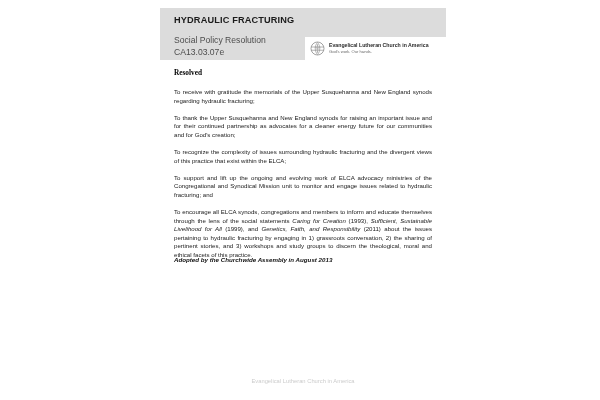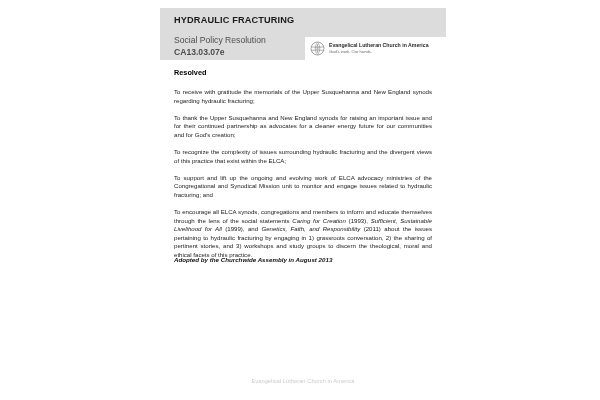--- a/index.html
+++ b/index.html
@@ -53,21 +53,21 @@
   .doc-subtitle {
     font-size: 8.6px;
     font-weight: normal;
     color: #4d4d4d;
     line-height: 12px;
     margin-top: 8px;
     white-space: nowrap;
   }
   .doc-code {
     font-size: 8.6px;
-    font-weight: bold;
+    font-weight: normal;
     color: #4d4d4d;
     line-height: 12px;
     margin-top: 0px;
     white-space: nowrap;
   }
   
   .logo-box {
     position: absolute;
     left: 145px;
     top: 29px;
@@ -108,20 +108,21 @@
     position: absolute;
     left: 14px;
     top: 68px;
     width: 258px;
   }
   .section-head {
     font-size: 7.3px;
     font-weight: bold;
     color: #000000;
     margin-bottom: 11px;
+    font-family: Liberation Serif, serif;
   }
   .para {
     font-size: 6.1px;
     line-height: 8.6px;
     color: #1a1a1a;
     text-align: justify;
     margin-bottom: 8.5px;
   }
   .para:last-child { margin-bottom: 0; }
   .para em { font-style: italic; }

